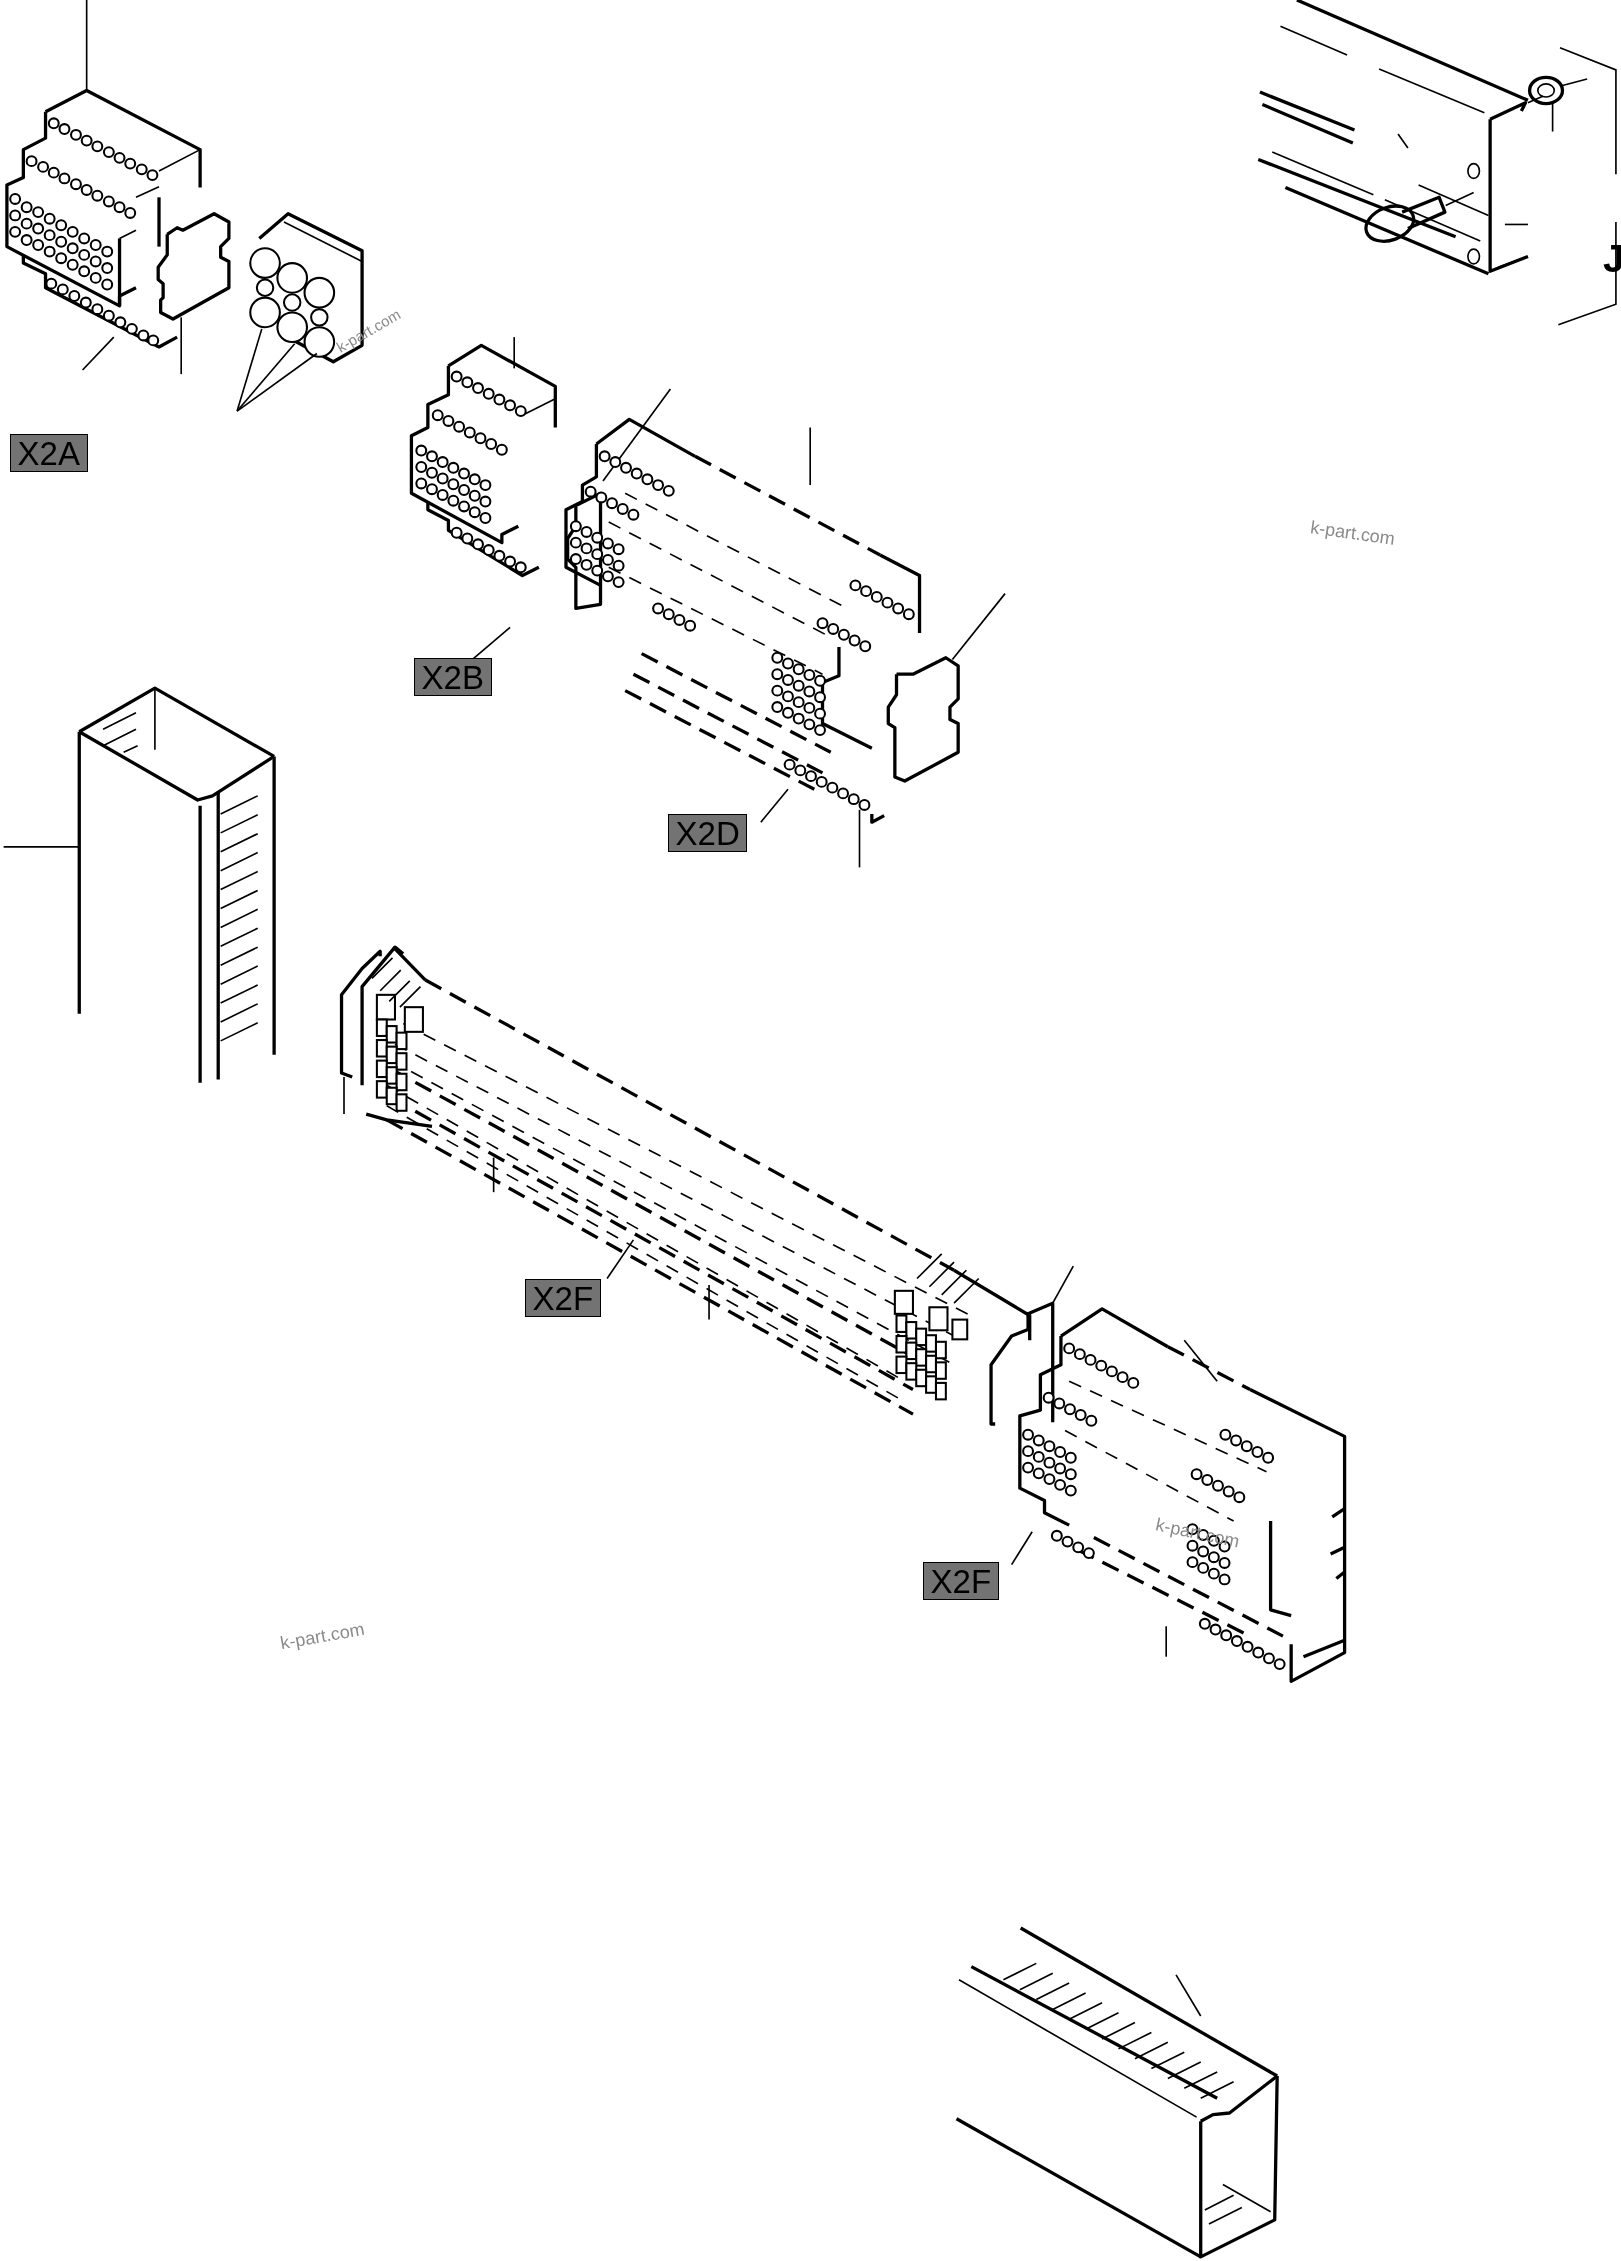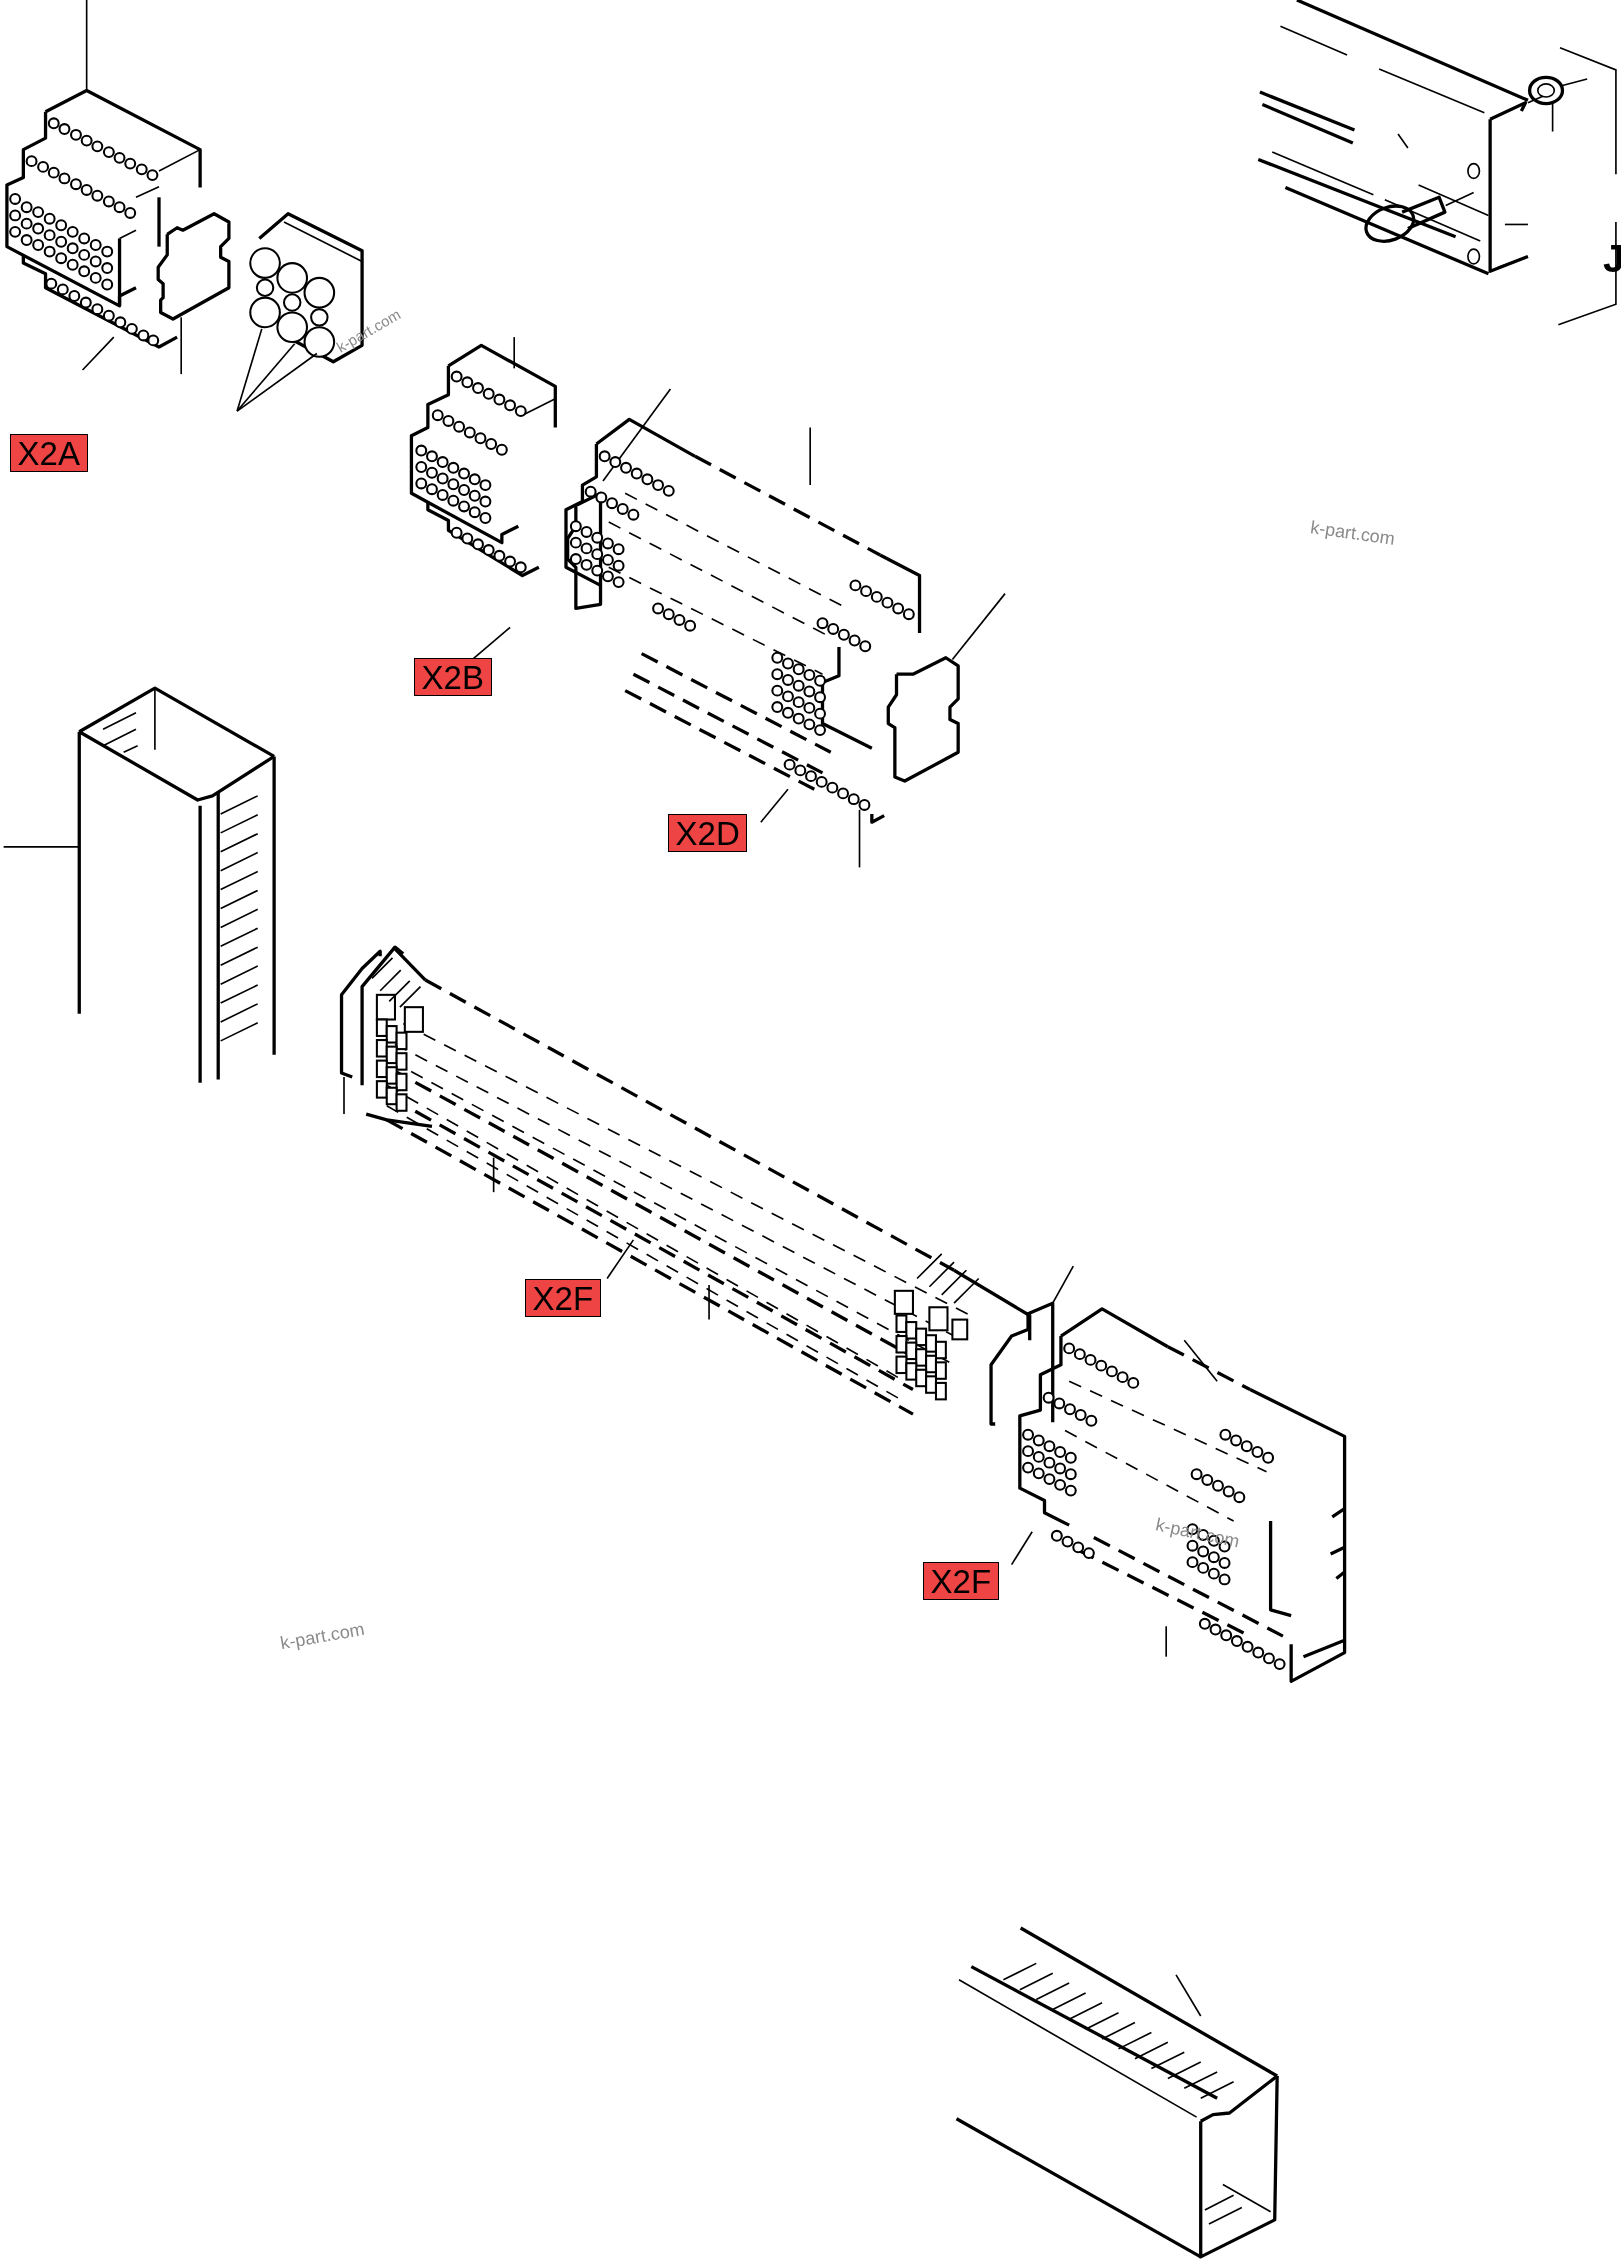--- a/index.html
+++ b/index.html
@@ -1,18 +1,18 @@
 <!DOCTYPE html>
 <html style="font-size:13px"><head>
 <meta charset="utf-8">
 <style>
   html,body{margin:0;padding:0;background:#ffffff;}
   body{width:1622px;height:2261px;position:relative;overflow:hidden;font-family:"Liberation Sans",sans-serif;}
   svg{position:absolute;left:0;top:0;}
-  .lbl{position:absolute;border:1.6px solid #000;background:#ef4444;font-size:33px;line-height:33px;padding:1.6px 6.6px;color:#000;font-family:"Liberation Sans",sans-serif;}
+  .lbl{position:absolute;border:1.6px solid #000;background:#737373;font-size:33px;line-height:33px;padding:1.6px 6.6px;color:#000;font-family:"Liberation Sans",sans-serif;}
   .jlbl{position:absolute;font-size:39px;font-weight:bold;color:#000;font-family:"Liberation Sans",sans-serif;}
   .wm{position:absolute;font-size:18px;color:#8a8a8a;font-family:"Liberation Sans",sans-serif;}
   .s{fill:none;stroke:#000;stroke-width:4;stroke-linejoin:round;}
   .t{fill:none;stroke:#000;stroke-width:2;}
   .d{fill:none;stroke:#000;stroke-width:4;stroke-dasharray:22 12;}
   .dt{fill:none;stroke:#000;stroke-width:2;stroke-dasharray:16 12;}
   .h{fill:#fff;stroke:#000;stroke-width:2.5;}
 </style>
 </head>
 <body>

